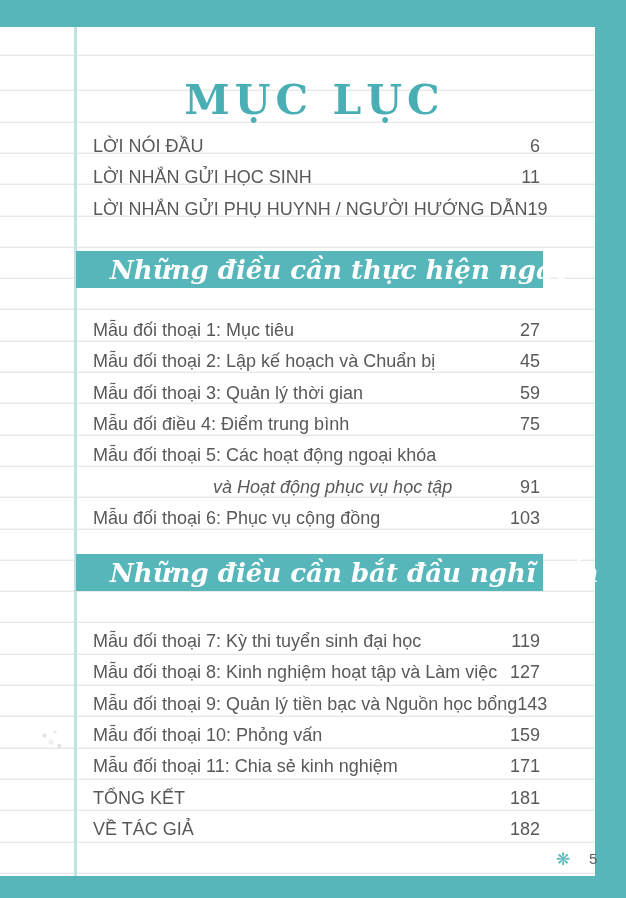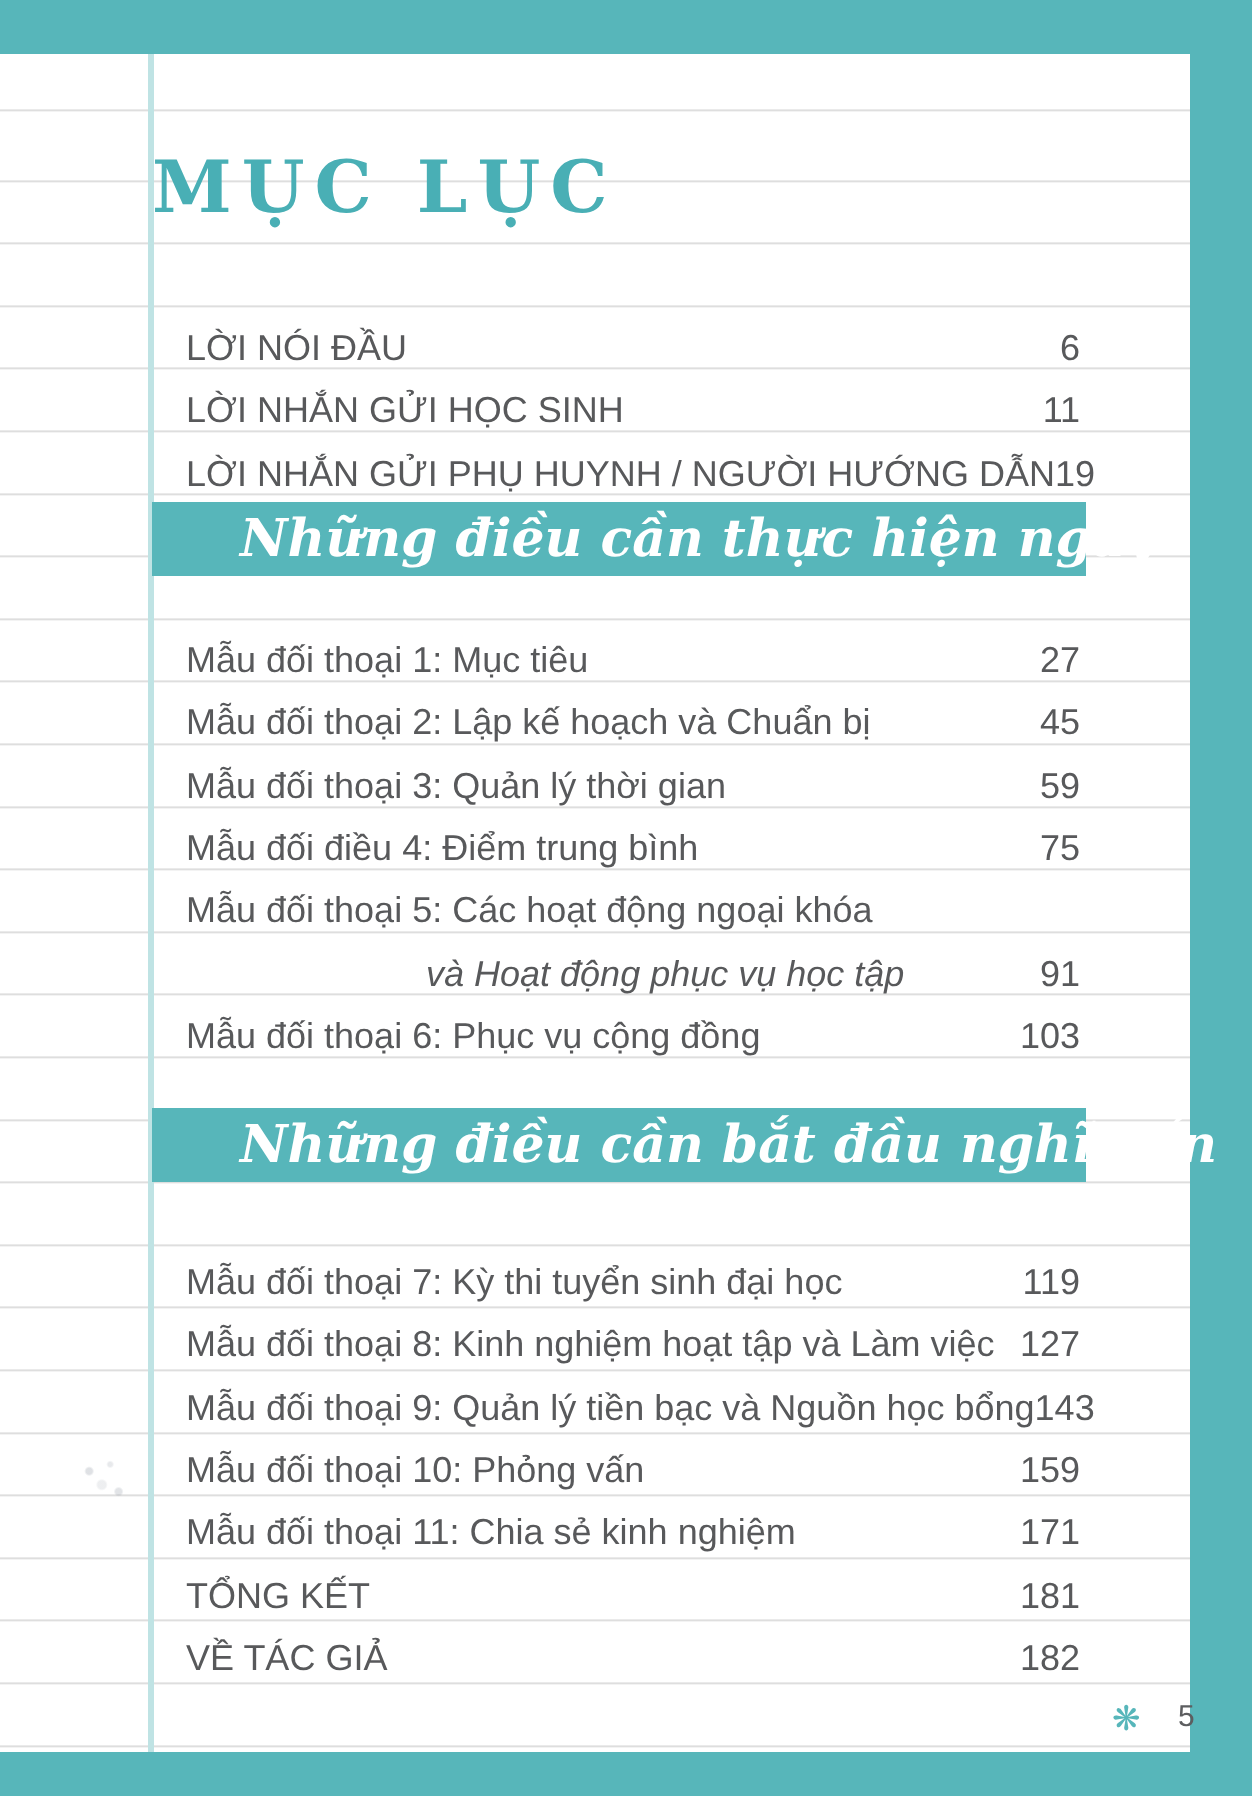--- a/index.html
+++ b/index.html
@@ -24,46 +24,47 @@
   }
   
   .frame-top{position:absolute;left:0;top:0;width:626px;height:27px;background:var(--accent);}
   .frame-right{position:absolute;right:0;top:0;width:31px;height:898px;background:var(--accent);}
   .frame-bottom{position:absolute;left:0;bottom:0;width:626px;height:22px;background:var(--accent);}
   
   .vline{position:absolute;left:74px;top:27px;width:3px;height:849px;background:var(--vline);}
 
   .page-title{
     position:absolute;left:76px;top:49px;width:477px;
+    text-align:center;
     font-family:"DejaVu Serif",serif;
     font-weight:bold;
-    font-size:36px;
+    font-size:41px;
     letter-spacing:5px;
     color:var(--title);
   }
 
   .banner{
     position:absolute;left:76px;width:467px;height:37px;
     background:var(--accent);
     display:flex;align-items:center;
   }
   .banner1{top:251px;}
   .banner2{top:554px;text-align:center;}
   .banner-text{
-    padding-left:44px;
+    padding-left:34px;
     font-family:"DejaVu Serif",serif;
     font-style:italic;
     font-weight:bold;
     font-size:26px;
     color:#ffffff;
     white-space:nowrap;
   }
 
   .toc-list{position:absolute;left:93px;width:447px;}
-  .list-front{top:131px;margin-top:28px;}
+  .list-front{top:131px;}
   .list-sec1{top:315px;}
   .list-sec2{top:626px;}
   .toc-row{
     height:31.3px;
     display:flex;justify-content:space-between;align-items:center;
   }
   .toc-label{
     font-size:18px;color:var(--text);white-space:nowrap;
   }
   .toc-page{

